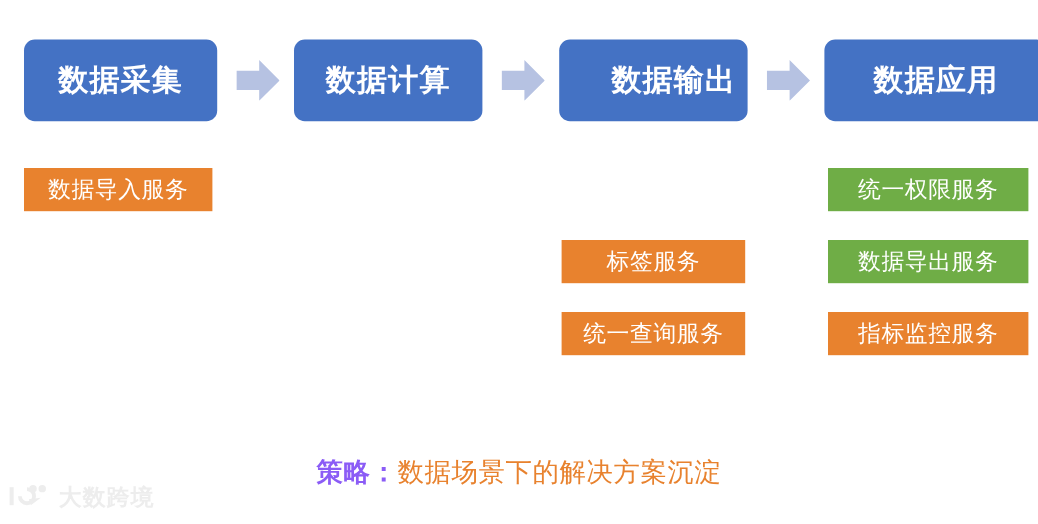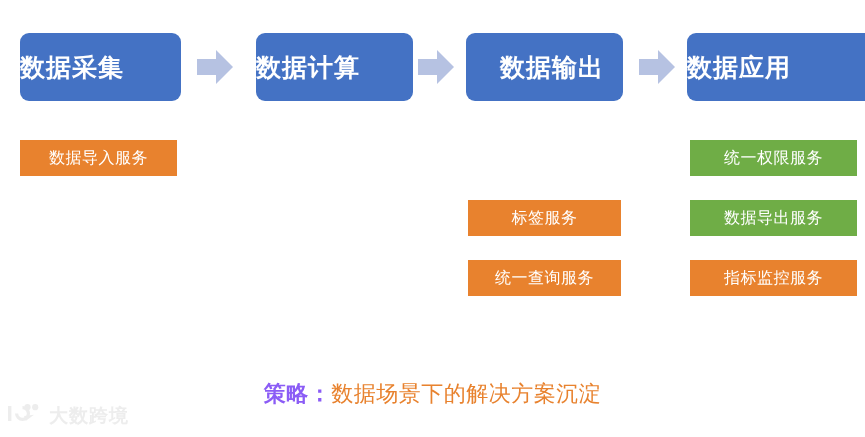--- a/index.html
+++ b/index.html
@@ -26,33 +26,33 @@
 
   
   .stage-box {
     position: absolute;
     top: 33px;
     height: 68px;
     border-radius: 9px;
     background: #4472C4;
     display: flex;
     align-items: center;
-    justify-content: flex-start;
+    justify-content: center;
     box-sizing: border-box;
   }
   .stage-label {
     color: #ffffff;
     font-size: 25px;
     font-weight: bold;
     letter-spacing: 1px;
     line-height: 1;
     white-space: nowrap;
   }
   #stage-0 { left: 20px;  width: 161px; }
-  #stage-1 { left: 256px; width: 157px; }
+  #stage-1 { left: 245px; width: 157px; }
   #stage-2 { left: 466px; width: 157px; padding-left: 34px; }
   #stage-3 { left: 687px; width: 186px; }
 
   
   .flow-arrow {
     position: absolute;
     top: 50px;
     width: 36px;
     height: 34px;
   }
@@ -64,21 +64,21 @@
   .svc-box {
     position: absolute;
     height: 36px;
     display: flex;
     align-items: center;
     justify-content: center;
     box-sizing: border-box;
   }
   .svc-label {
     color: #ffffff;
-    font-size: 16px;
+    font-size: 19px;
     font-weight: normal;
     letter-spacing: 0.5px;
     line-height: 1;
     white-space: nowrap;
   }
   .svc-orange { background: #E8822E; }
   .svc-green  { background: #6FAD46; }
 
   .col-0 { left: 20px;  width: 157px; }
   .col-2 { left: 468px; width: 153px; }

